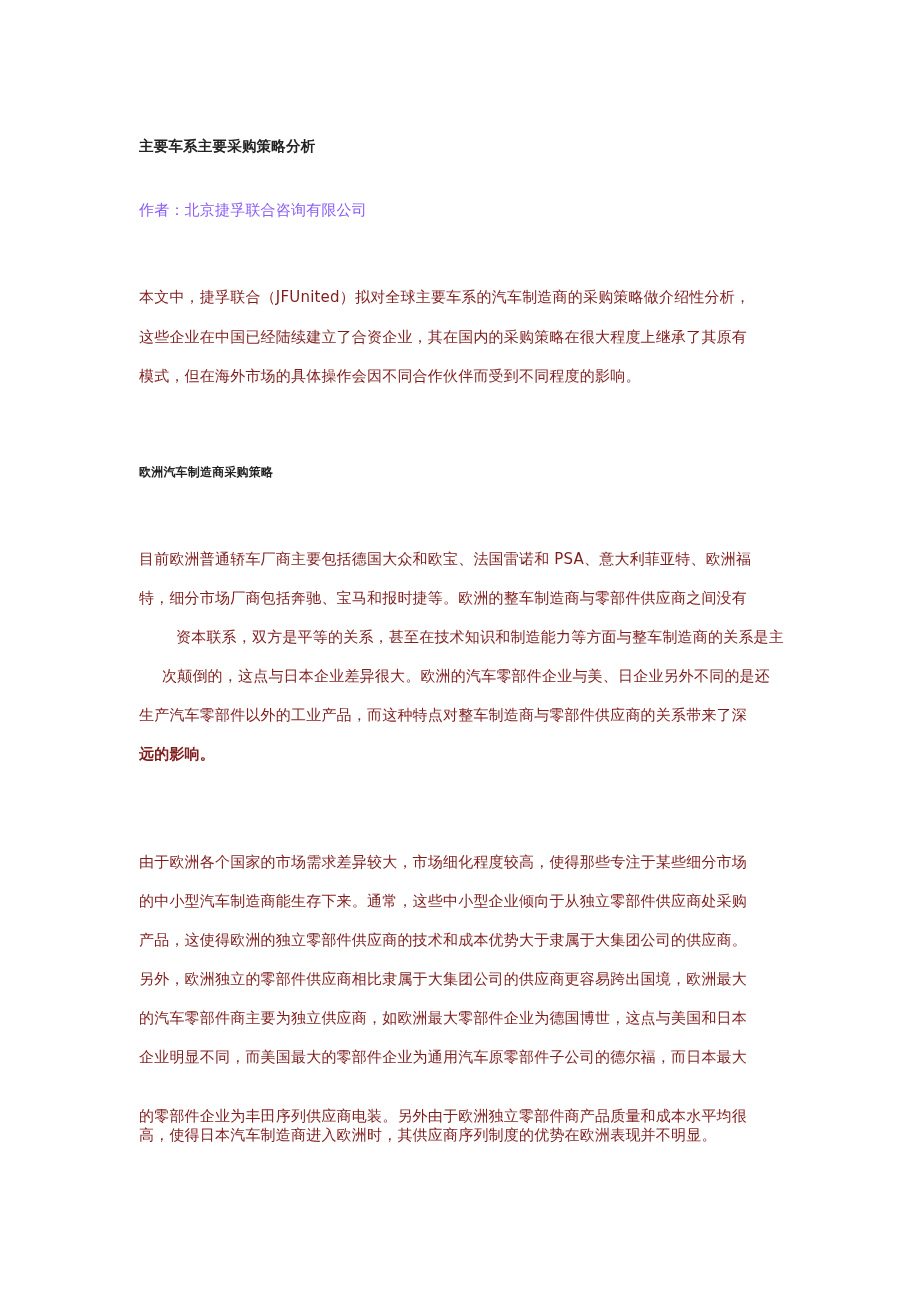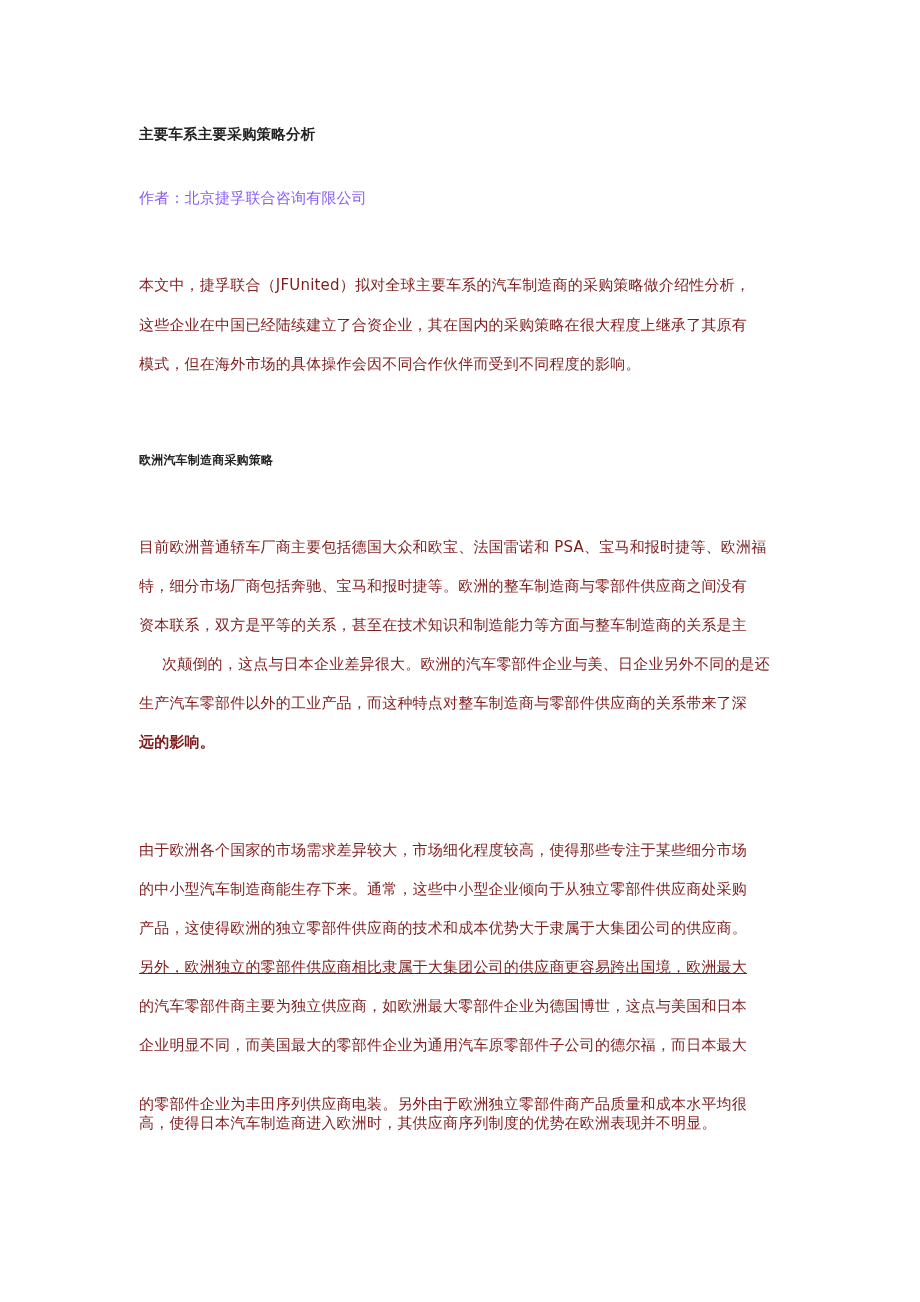--- a/index.html
+++ b/index.html
@@ -11,21 +11,21 @@
       width: 920px;
       height: 1302px;
       position: relative;
       overflow: hidden;
       font-family: "DejaVu Sans", "Liberation Sans", sans-serif;
       color: #1a1a1a;
     }
     .page {
       position: absolute;
       left: 0;
-      top: 0;
+      top: 12px;
       width: 920px;
       height: 977px;
       background: #ffffff;
     }
     .line {
       position: absolute;
       left: 139px;
       white-space: nowrap;
       font-size: 15px;
       line-height: 20px;
@@ -59,32 +59,32 @@
 
   <div>
     <div class="line para" style="top:275px;">本文中，捷孚联合（JFUnited）拟对全球主要车系的汽车制造商的采购策略做介绍性分析，</div>
     <div class="line para" style="top:315px;">这些企业在中国已经陆续建立了合资企业，其在国内的采购策略在很大程度上继承了其原有</div>
     <div class="line para" style="top:354px;">模式，但在海外市场的具体操作会因不同合作伙伴而受到不同程度的影响。</div>
   </div>
 
   <div class="line heading" style="top:450px;">欧洲汽车制造商采购策略</div>
 
   <div>
-    <div class="line para" style="top:537px;">目前欧洲普通轿车厂商主要包括德国大众和欧宝、法国雷诺和 PSA、宝马和报时捷等、欧洲福</div>
+    <div class="line para" style="top:537px;">目前欧洲普通轿车厂商主要包括德国大众和欧宝、法国雷诺和 PSA、意大利菲亚特、欧洲福</div>
     <div class="line para" style="top:576px;">特，细分市场厂商包括奔驰、宝马和报时捷等。欧洲的整车制造商与零部件供应商之间没有</div>
-    <div class="line para" style="top:615px;">资本联系，双方是平等的关系，甚至在技术知识和制造能力等方面与整车制造商的关系是主</div>
+    <div class="line para" style="top:615px;margin-left:37px;">资本联系，双方是平等的关系，甚至在技术知识和制造能力等方面与整车制造商的关系是主</div>
     <div class="line para" style="top:654px;margin-left:23px;">次颠倒的，这点与日本企业差异很大。欧洲的汽车零部件企业与美、日企业另外不同的是还</div>
     <div class="line para" style="top:693px;">生产汽车零部件以外的工业产品，而这种特点对整车制造商与零部件供应商的关系带来了深</div>
     <div class="line para" style="top:732px;font-weight:bold;">远的影响。</div>
   </div>
 
   <div>
     <div class="line para" style="top:840px;">由于欧洲各个国家的市场需求差异较大，市场细化程度较高，使得那些专注于某些细分市场</div>
     <div class="line para" style="top:879px;">的中小型汽车制造商能生存下来。通常，这些中小型企业倾向于从独立零部件供应商处采购</div>
     <div class="line para" style="top:918px;">产品，这使得欧洲的独立零部件供应商的技术和成本优势大于隶属于大集团公司的供应商。</div>
-    <div class="line para" style="top:957px;text-decoration:underline;">另外，欧洲独立的零部件供应商相比隶属于大集团公司的供应商更容易跨出国境，欧洲最大</div>
+    <div class="line para" style="top:957px;">另外，欧洲独立的零部件供应商相比隶属于大集团公司的供应商更容易跨出国境，欧洲最大</div>
     <div class="line para" style="top:996px;">的汽车零部件商主要为独立供应商，如欧洲最大零部件企业为德国博世，这点与美国和日本</div>
     <div class="line para" style="top:1035px;">企业明显不同，而美国最大的零部件企业为通用汽车原零部件子公司的德尔福，而日本最大</div>
     <div class="line para" style="top:1074px;margin-top:20px;">的零部件企业为丰田序列供应商电装。另外由于欧洲独立零部件商产品质量和成本水平均很</div>
     <div class="line para" style="top:1113px;">高，使得日本汽车制造商进入欧洲时，其供应商序列制度的优势在欧洲表现并不明显。</div>
   </div>
 
 </div>
 
 </body></html>

